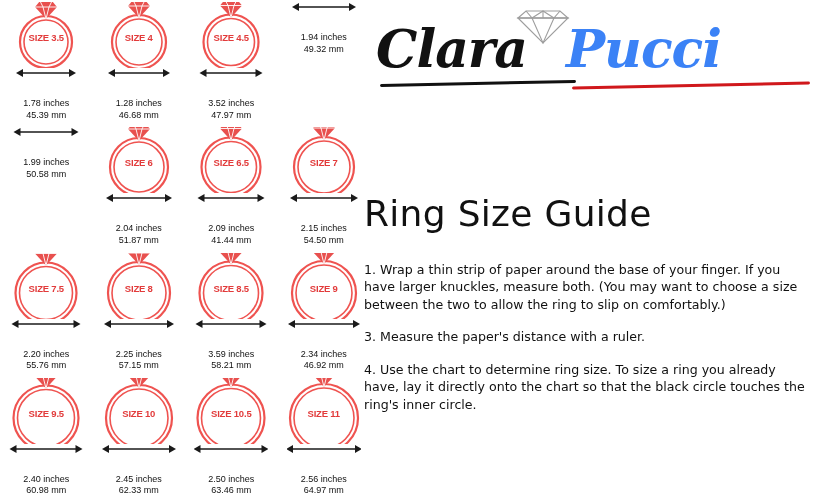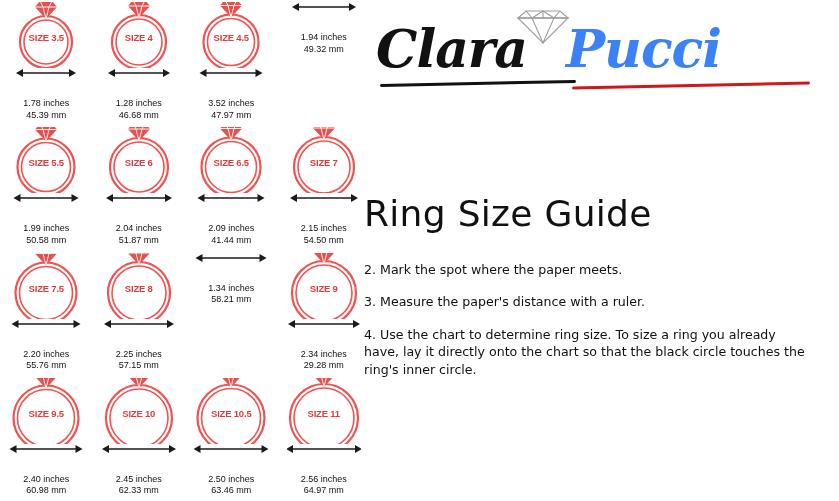--- a/index.html
+++ b/index.html
@@ -247,37 +247,20 @@
             <line x1="11" y1="7" x2="63" y2="7" stroke="#1a1a1a" stroke-width="1.6"></line>
             <polygon points="5,7 12,3 12,11" fill="#1a1a1a"></polygon>
             <polygon points="69,7 62,3 62,11" fill="#1a1a1a"></polygon>
           </svg></div>
         <div class="measure">
           <div>1.94 inches</div>
           <div>49.32 mm</div>
         </div>
       </div>
       <div class="cell">
-        <div class="ring-wrap">
-          <svg class="ring-svg" width="74" height="66" viewBox="0 0 74 66" aria-hidden="true">
-            <circle cx="37" cy="40" r="28.5" fill="none" stroke="#ef5350" stroke-width="2.2"></circle>
-            <circle cx="37" cy="40" r="24.5" fill="none" stroke="#ef5350" stroke-width="1.6"></circle>
-            <g fill="#e8504e">
-              <path d="M26 2.5 L31 -3.5 L43 -3.5 L48 2.5 L37 14.5 Z"></path>
-            </g>
-            <g stroke="#ffffff" stroke-width="0.9" fill="none">
-              <path d="M26 2.5 L48 2.5"></path>
-              <path d="M31 -3.5 L34 2.5"></path>
-              <path d="M43 -3.5 L40 2.5"></path>
-              <path d="M34 2.5 L37 14.5"></path>
-              <path d="M40 2.5 L37 14.5"></path>
-            </g>
-          </svg>
-          <span class="size-label">SIZE 5.5</span>
-        </div>
         <div class="arrow-row"><svg width="74" height="14" viewBox="0 0 74 14" aria-hidden="true">
             <line x1="10.5" y1="7" x2="63.5" y2="7" stroke="#1a1a1a" stroke-width="1.6"></line>
             <polygon points="4.5,7 11.5,3 11.5,11" fill="#1a1a1a"></polygon>
             <polygon points="69.5,7 62.5,3 62.5,11" fill="#1a1a1a"></polygon>
           </svg></div>
         <div class="measure">
           <div>1.99 inches</div>
           <div>50.58 mm</div>
         </div>
       </div>
@@ -415,27 +398,44 @@
             <line x1="8" y1="7" x2="66" y2="7" stroke="#1a1a1a" stroke-width="1.6"></line>
             <polygon points="2,7 9,3 9,11" fill="#1a1a1a"></polygon>
             <polygon points="72,7 65,3 65,11" fill="#1a1a1a"></polygon>
           </svg></div>
         <div class="measure">
           <div>2.25 inches</div>
           <div>57.15 mm</div>
         </div>
       </div>
       <div class="cell">
+        <div class="ring-wrap">
+          <svg class="ring-svg" width="74" height="66" viewBox="0 0 74 66" aria-hidden="true">
+            <circle cx="37" cy="40" r="31.5" fill="none" stroke="#ef5350" stroke-width="2.2"></circle>
+            <circle cx="37" cy="40" r="27.5" fill="none" stroke="#ef5350" stroke-width="1.6"></circle>
+            <g fill="#e8504e">
+              <path d="M26 -0.5 L31 -6.5 L43 -6.5 L48 -0.5 L37 11.5 Z"></path>
+            </g>
+            <g stroke="#ffffff" stroke-width="0.9" fill="none">
+              <path d="M26 -0.5 L48 -0.5"></path>
+              <path d="M31 -6.5 L34 -0.5"></path>
+              <path d="M43 -6.5 L40 -0.5"></path>
+              <path d="M34 -0.5 L37 11.5"></path>
+              <path d="M40 -0.5 L37 11.5"></path>
+            </g>
+          </svg>
+          <span class="size-label">SIZE 8.5</span>
+        </div>
         <div class="arrow-row"><svg width="74" height="14" viewBox="0 0 74 14" aria-hidden="true">
             <line x1="7.5" y1="7" x2="66.5" y2="7" stroke="#1a1a1a" stroke-width="1.6"></line>
             <polygon points="1.5,7 8.5,3 8.5,11" fill="#1a1a1a"></polygon>
             <polygon points="72.5,7 65.5,3 65.5,11" fill="#1a1a1a"></polygon>
           </svg></div>
         <div class="measure">
-          <div>1.34 inches</div>
+          <div>3.59 inches</div>
           <div>58.21 mm</div>
         </div>
       </div>
       <div class="cell">
         <div class="ring-wrap">
           <svg class="ring-svg" width="74" height="66" viewBox="0 0 74 66" aria-hidden="true">
             <circle cx="37" cy="40" r="32" fill="none" stroke="#ef5350" stroke-width="2.2"></circle>
             <circle cx="37" cy="40" r="28" fill="none" stroke="#ef5350" stroke-width="1.6"></circle>
             <g fill="#e8504e">
               <path d="M26 -1 L31 -7 L43 -7 L48 -1 L37 11 Z"></path>
@@ -450,21 +450,21 @@
           </svg>
           <span class="size-label">SIZE 9</span>
         </div>
         <div class="arrow-row"><svg width="74" height="14" viewBox="0 0 74 14" aria-hidden="true">
             <line x1="7" y1="7" x2="67" y2="7" stroke="#1a1a1a" stroke-width="1.6"></line>
             <polygon points="1,7 8,3 8,11" fill="#1a1a1a"></polygon>
             <polygon points="73,7 66,3 66,11" fill="#1a1a1a"></polygon>
           </svg></div>
         <div class="measure">
           <div>2.34 inches</div>
-          <div>29.28 mm</div>
+          <div>46.92 mm</div>
         </div>
       </div>
       <div class="cell">
         <div class="ring-wrap">
           <svg class="ring-svg" width="74" height="66" viewBox="0 0 74 66" aria-hidden="true">
             <circle cx="37" cy="40" r="32.5" fill="none" stroke="#ef5350" stroke-width="2.2"></circle>
             <circle cx="37" cy="40" r="28.5" fill="none" stroke="#ef5350" stroke-width="1.6"></circle>
             <g fill="#e8504e">
               <path d="M26 -1.5 L31 -7.5 L43 -7.5 L48 -1.5 L37 10.5 Z"></path>
             </g>
@@ -592,19 +592,19 @@
       </span>
       <span class="logo-text" id="logo-clara">Clara</span>
       <span class="logo-text" id="logo-pucci">Pucci</span>
       <span class="logo-swoosh" id="swoosh1"></span>
       <span class="logo-swoosh" id="swoosh2"></span>
     </div>
 
     <div id="guide-title">Ring Size Guide</div>
 
     <div id="steps">
-      <p class="step">2.  Mark the spot where the paper meets.</p>
+      <p class="step">1.  Wrap a thin strip of paper around the base of your finger. If you have larger knuckles, measure both. (You may want to choose a size between the two to allow the ring to slip on comfortably.)</p>
       <p class="step">3.  Measure the paper's distance with a ruler.</p>
       <p class="step">4.  Use the chart to determine ring size. To size a ring you already have, lay it directly onto the chart so that the black circle touches the ring's inner circle.</p>
     </div>
 
   </div>
 </div>
 
 </body></html>

